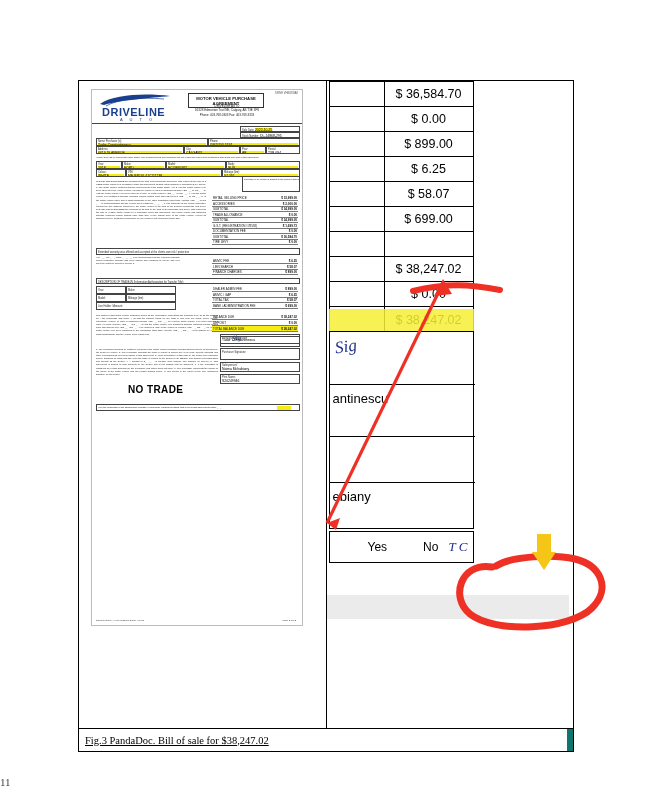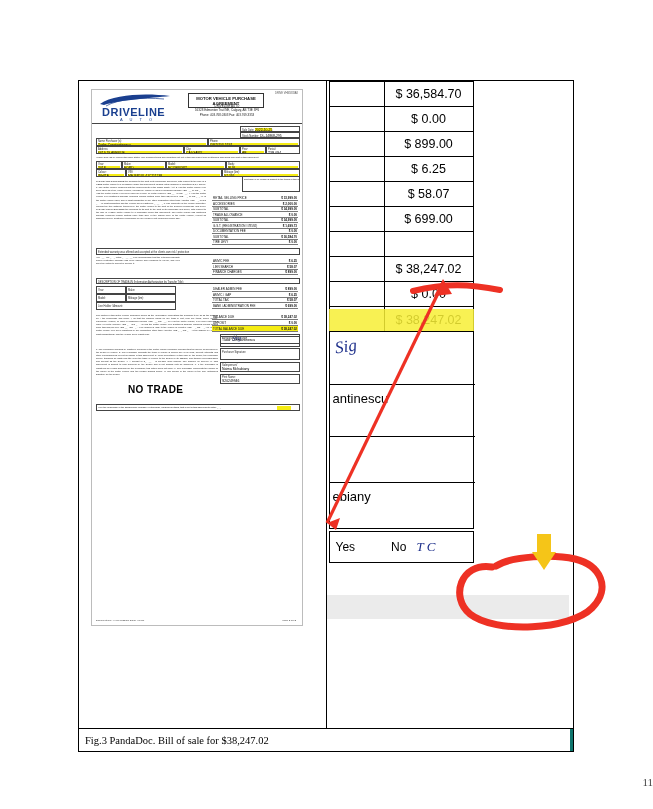--- a/index.html
+++ b/index.html
@@ -28,21 +28,21 @@
     font-size: 12.5px;
     color: #333333;
     letter-spacing: 0.1px;
     white-space: nowrap;
   }
   .page-number {
     position: absolute;
     left: 0;
     top: 776px;
     width: 653px;
-    text-align: right;
+    text-align: left;
     font-family: "Liberation Serif", serif;
     font-size: 11px;
     color: #444444;
   }
 
   
   .fig-table {
     position: absolute;
     left: 78px;
     top: 80px;
@@ -73,21 +73,21 @@
   .fig-caption {
     flex: 1 1 50%;
     font-family: "Liberation Serif", serif;
     font-size: 10.5px;
     color: #000000;
     display: flex;
     align-items: center;
     padding-left: 6px;
     box-sizing: border-box;
   }
-  .fig-caption.left { border-right: 3px solid #0f766e; }
+  .fig-caption.left { border-right: 6px solid #0f766e; text-decoration: underline; }
 
   
   .contract {
     position: absolute;
     left: 12px;
     top: 8px;
     width: 212px;
     height: 537px;
     background: #ffffff;
     border: 1px solid #bcbcbc;
@@ -633,21 +633,21 @@
             <div style="position:absolute; left:0; top:104px; width:145px; height:1px; background:#000;"></div>
             <div style="position:absolute; left:0; top:150px; width:145px; height:1px; background:#000;"></div>
           </div>
 
           <div class="z-hl" style="left:10px; top:230px; width:145px; height:22px; opacity:0.85;"></div>
 
           <div class="z-sig2" style="left:16px; top:258px;">Sig</div>
           <div class="z-name" style="left:14px; top:312px;">antinescu</div>
           <div class="z-name" style="left:14px; top:410px;">ebiany</div>
 
-          <div class="z-yesno" style="top:452px;">
+          <div class="z-yesno" style="top:452px;padding-left:32px;">
             <span class="y">Yes</span>
             <span class="n">No</span>
             <span class="tc">T C</span>
           </div>
 
           <div class="z-greyband" style="top:516px;"></div>
         </div>
       </div>
     </div>
 

